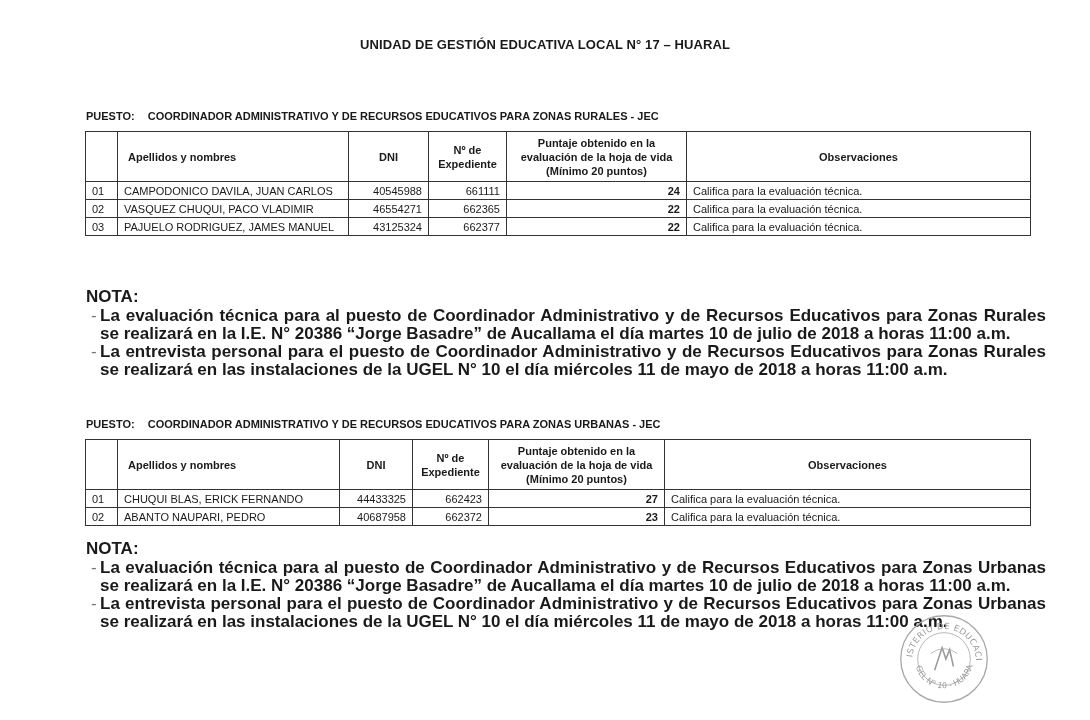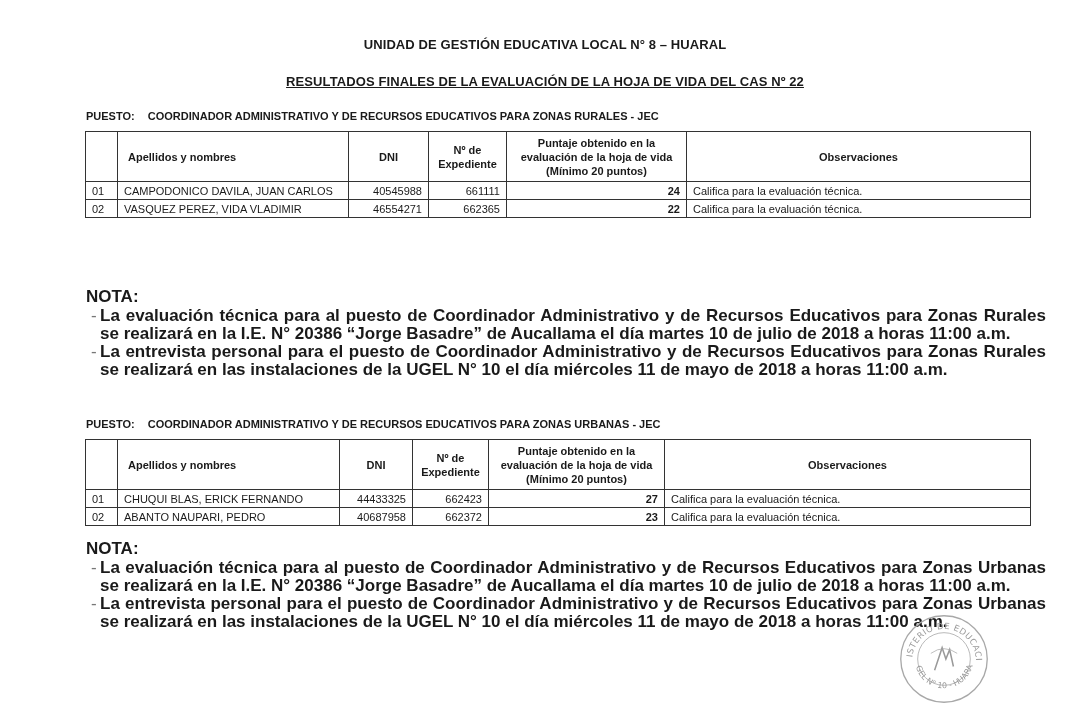--- a/index.html
+++ b/index.html
@@ -40,22 +40,21 @@
   .nota li::before { content: "-"; position: absolute; left: -9px; color: #777; font-weight: normal; }
   .stamp {
     position: absolute; left: 897px; top: 612px; width: 94px; height: 94px;
   }
 </style>
 </head>
 <body>
 
 <div class="page">
 
-  <div class="title t1">UNIDAD DE GESTIÓN EDUCATIVA LOCAL N° 8 – HUARAL</div>
-  <div class="title t2">RESULTADOS FINALES DE LA EVALUACIÓN DE LA HOJA DE VIDA  DEL CAS Nº 22</div>
+  <div class="title t1">UNIDAD DE GESTIÓN EDUCATIVA LOCAL N° 17 – HUARAL</div>
 
   <div class="puesto" style="top:110px;">
     <span class="lbl">PUESTO:</span>
     <span>COORDINADOR ADMINISTRATIVO Y DE RECURSOS EDUCATIVOS PARA ZONAS RURALES - JEC</span>
   </div>
 
   <table class="res" style="top:131px; width:946px;">
     <colgroup>
       <col style="width:32px">
         <col style="width:231px">
@@ -76,23 +75,31 @@
     <tr>
       <td>01</td>
       <td>CAMPODONICO DAVILA, JUAN CARLOS</td>
       <td class="c">40545988</td>
       <td class="c">661111</td>
       <td class="c b">24</td>
       <td>Califica para la evaluación técnica.</td>
     </tr>
     <tr>
       <td>02</td>
-      <td>VASQUEZ PEREZ, VIDA VLADIMIR</td>
+      <td>VASQUEZ CHUQUI, PACO VLADIMIR</td>
       <td class="c">46554271</td>
       <td class="c">662365</td>
+      <td class="c b">22</td>
+      <td>Califica para la evaluación técnica.</td>
+    </tr>
+    <tr>
+      <td>03</td>
+      <td>PAJUELO RODRIGUEZ, JAMES MANUEL</td>
+      <td class="c">43125324</td>
+      <td class="c">662377</td>
       <td class="c b">22</td>
       <td>Califica para la evaluación técnica.</td>
     </tr>
   </tbody>
     </table>
 
   <div class="nota" style="top:288px;">
     <div class="h">NOTA:</div>
     <ul>
       <li>La evaluación técnica para al puesto de Coordinador Administrativo y de Recursos Educativos para Zonas Rurales se realizará en la I.E. N° 20386 “Jorge Basadre” de Aucallama el día martes 10 de julio de 2018 a horas 11:00 a.m.</li>

